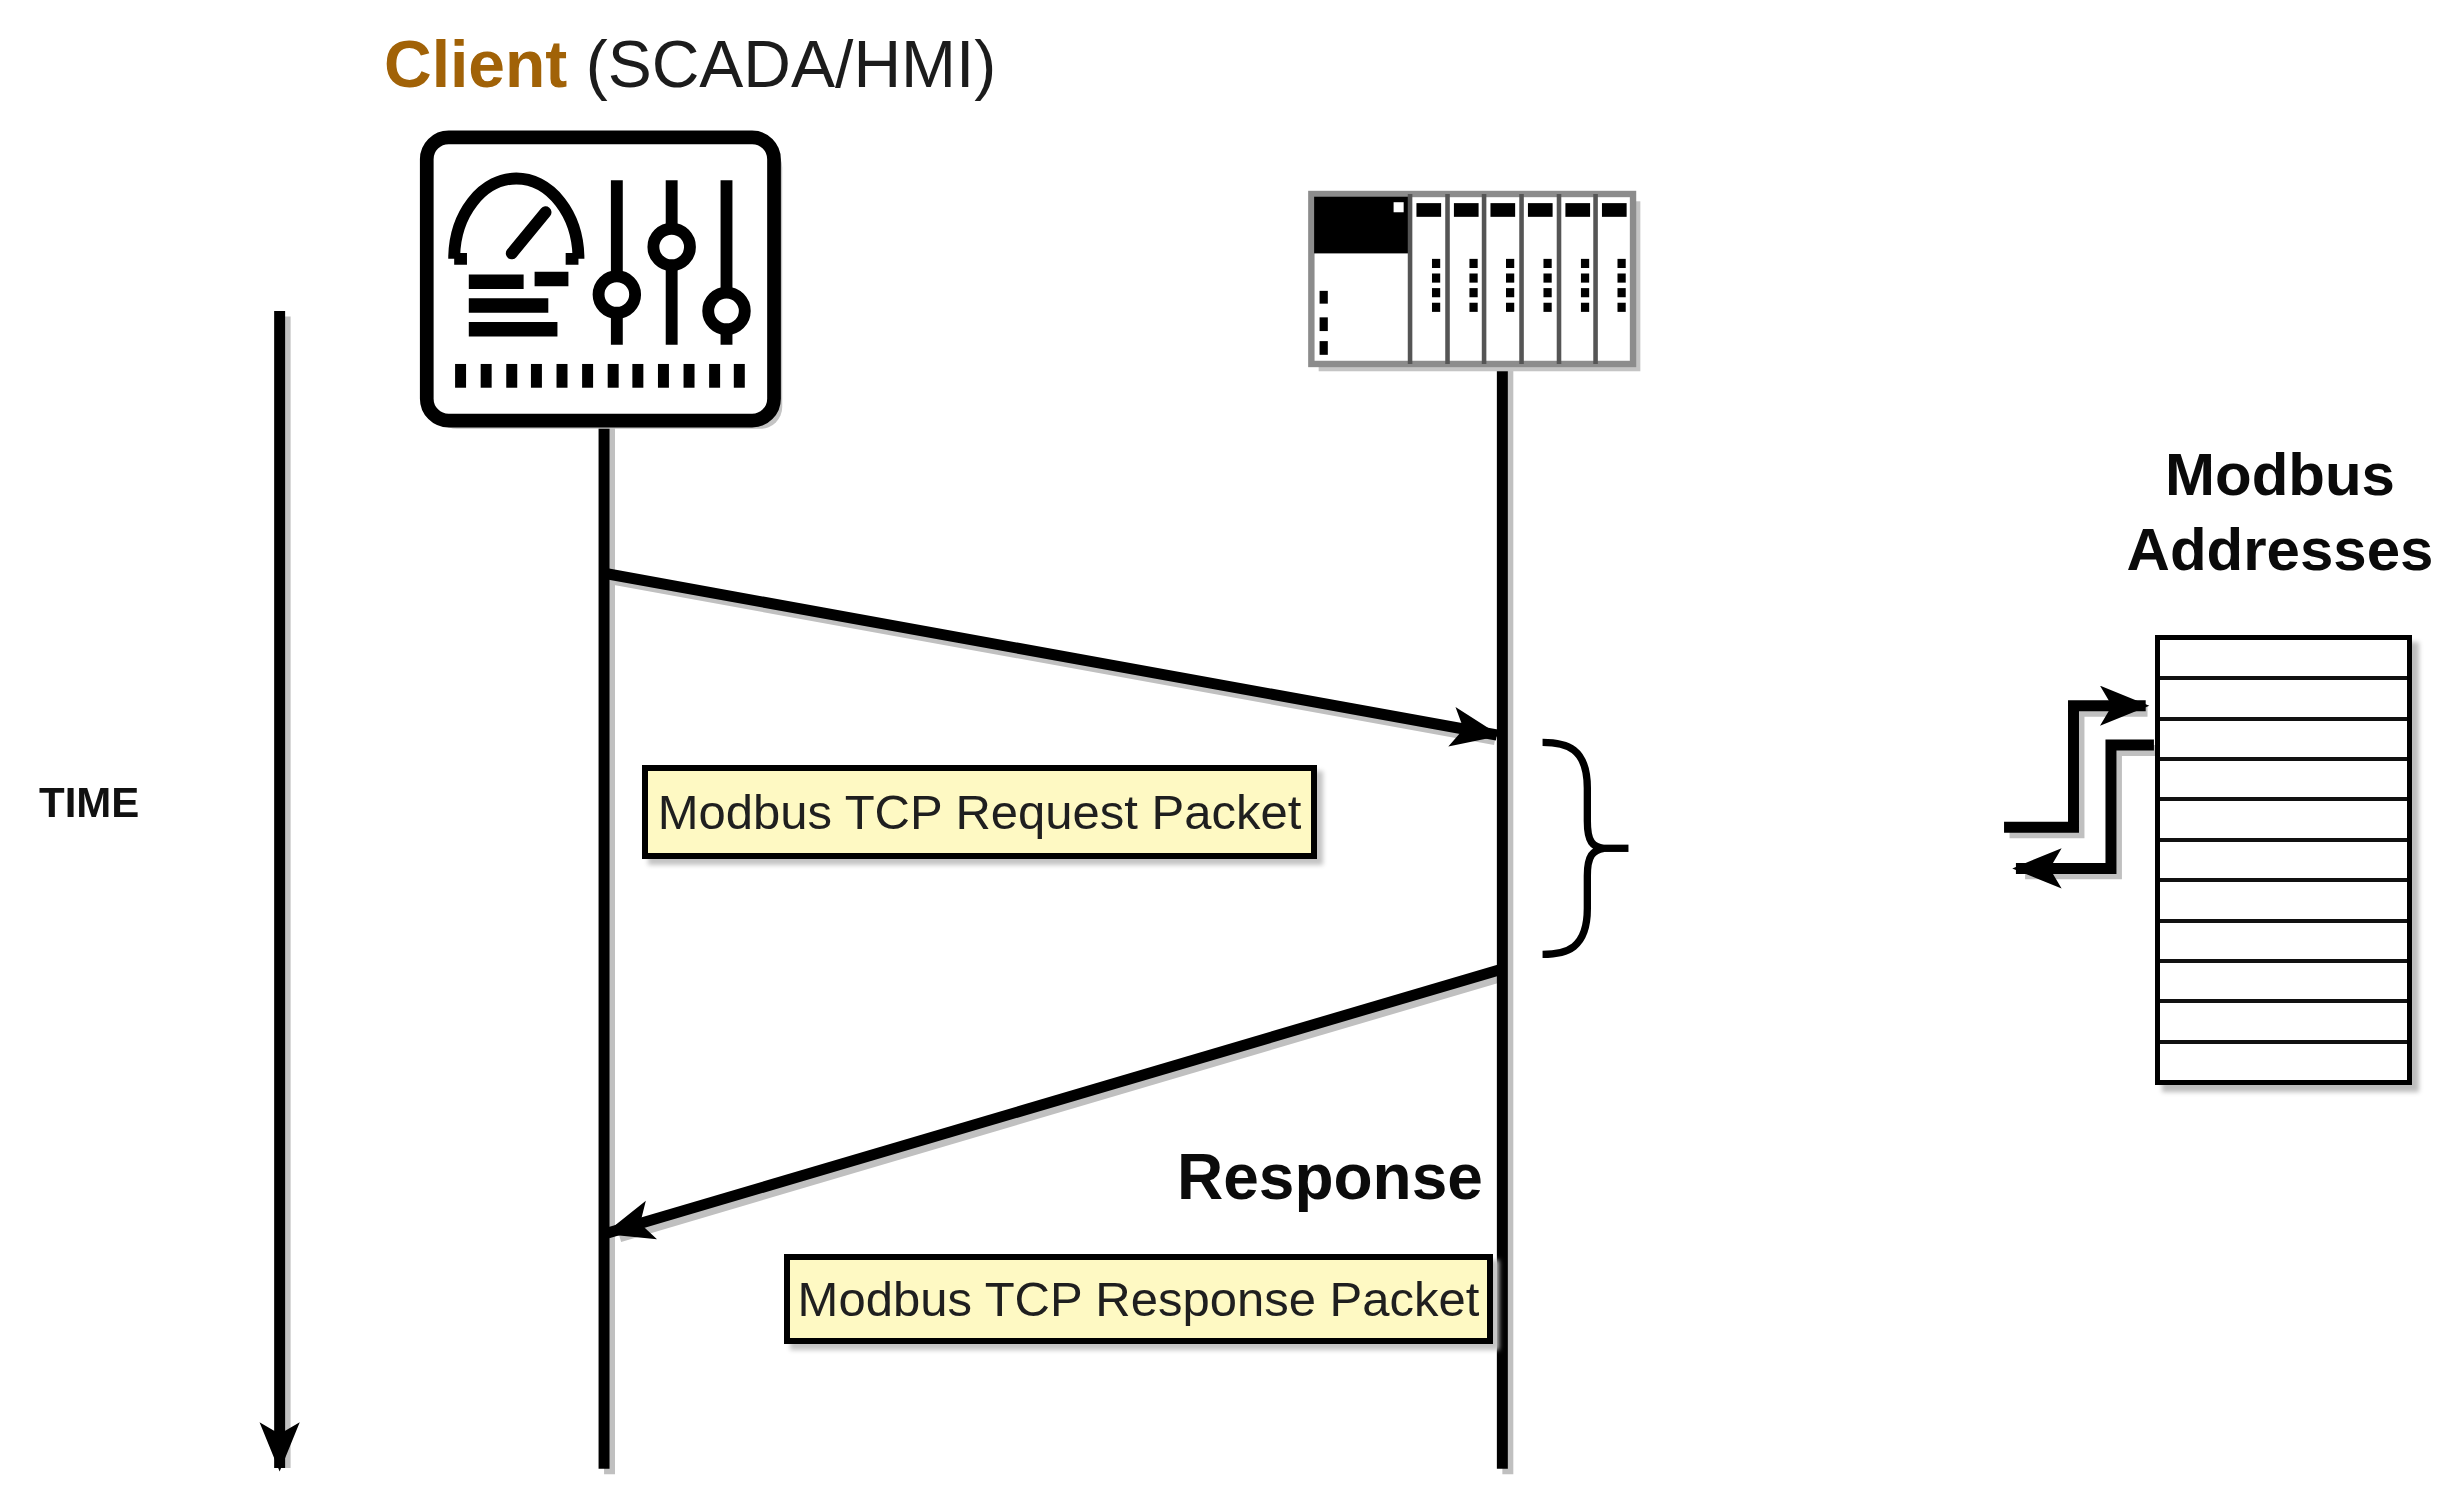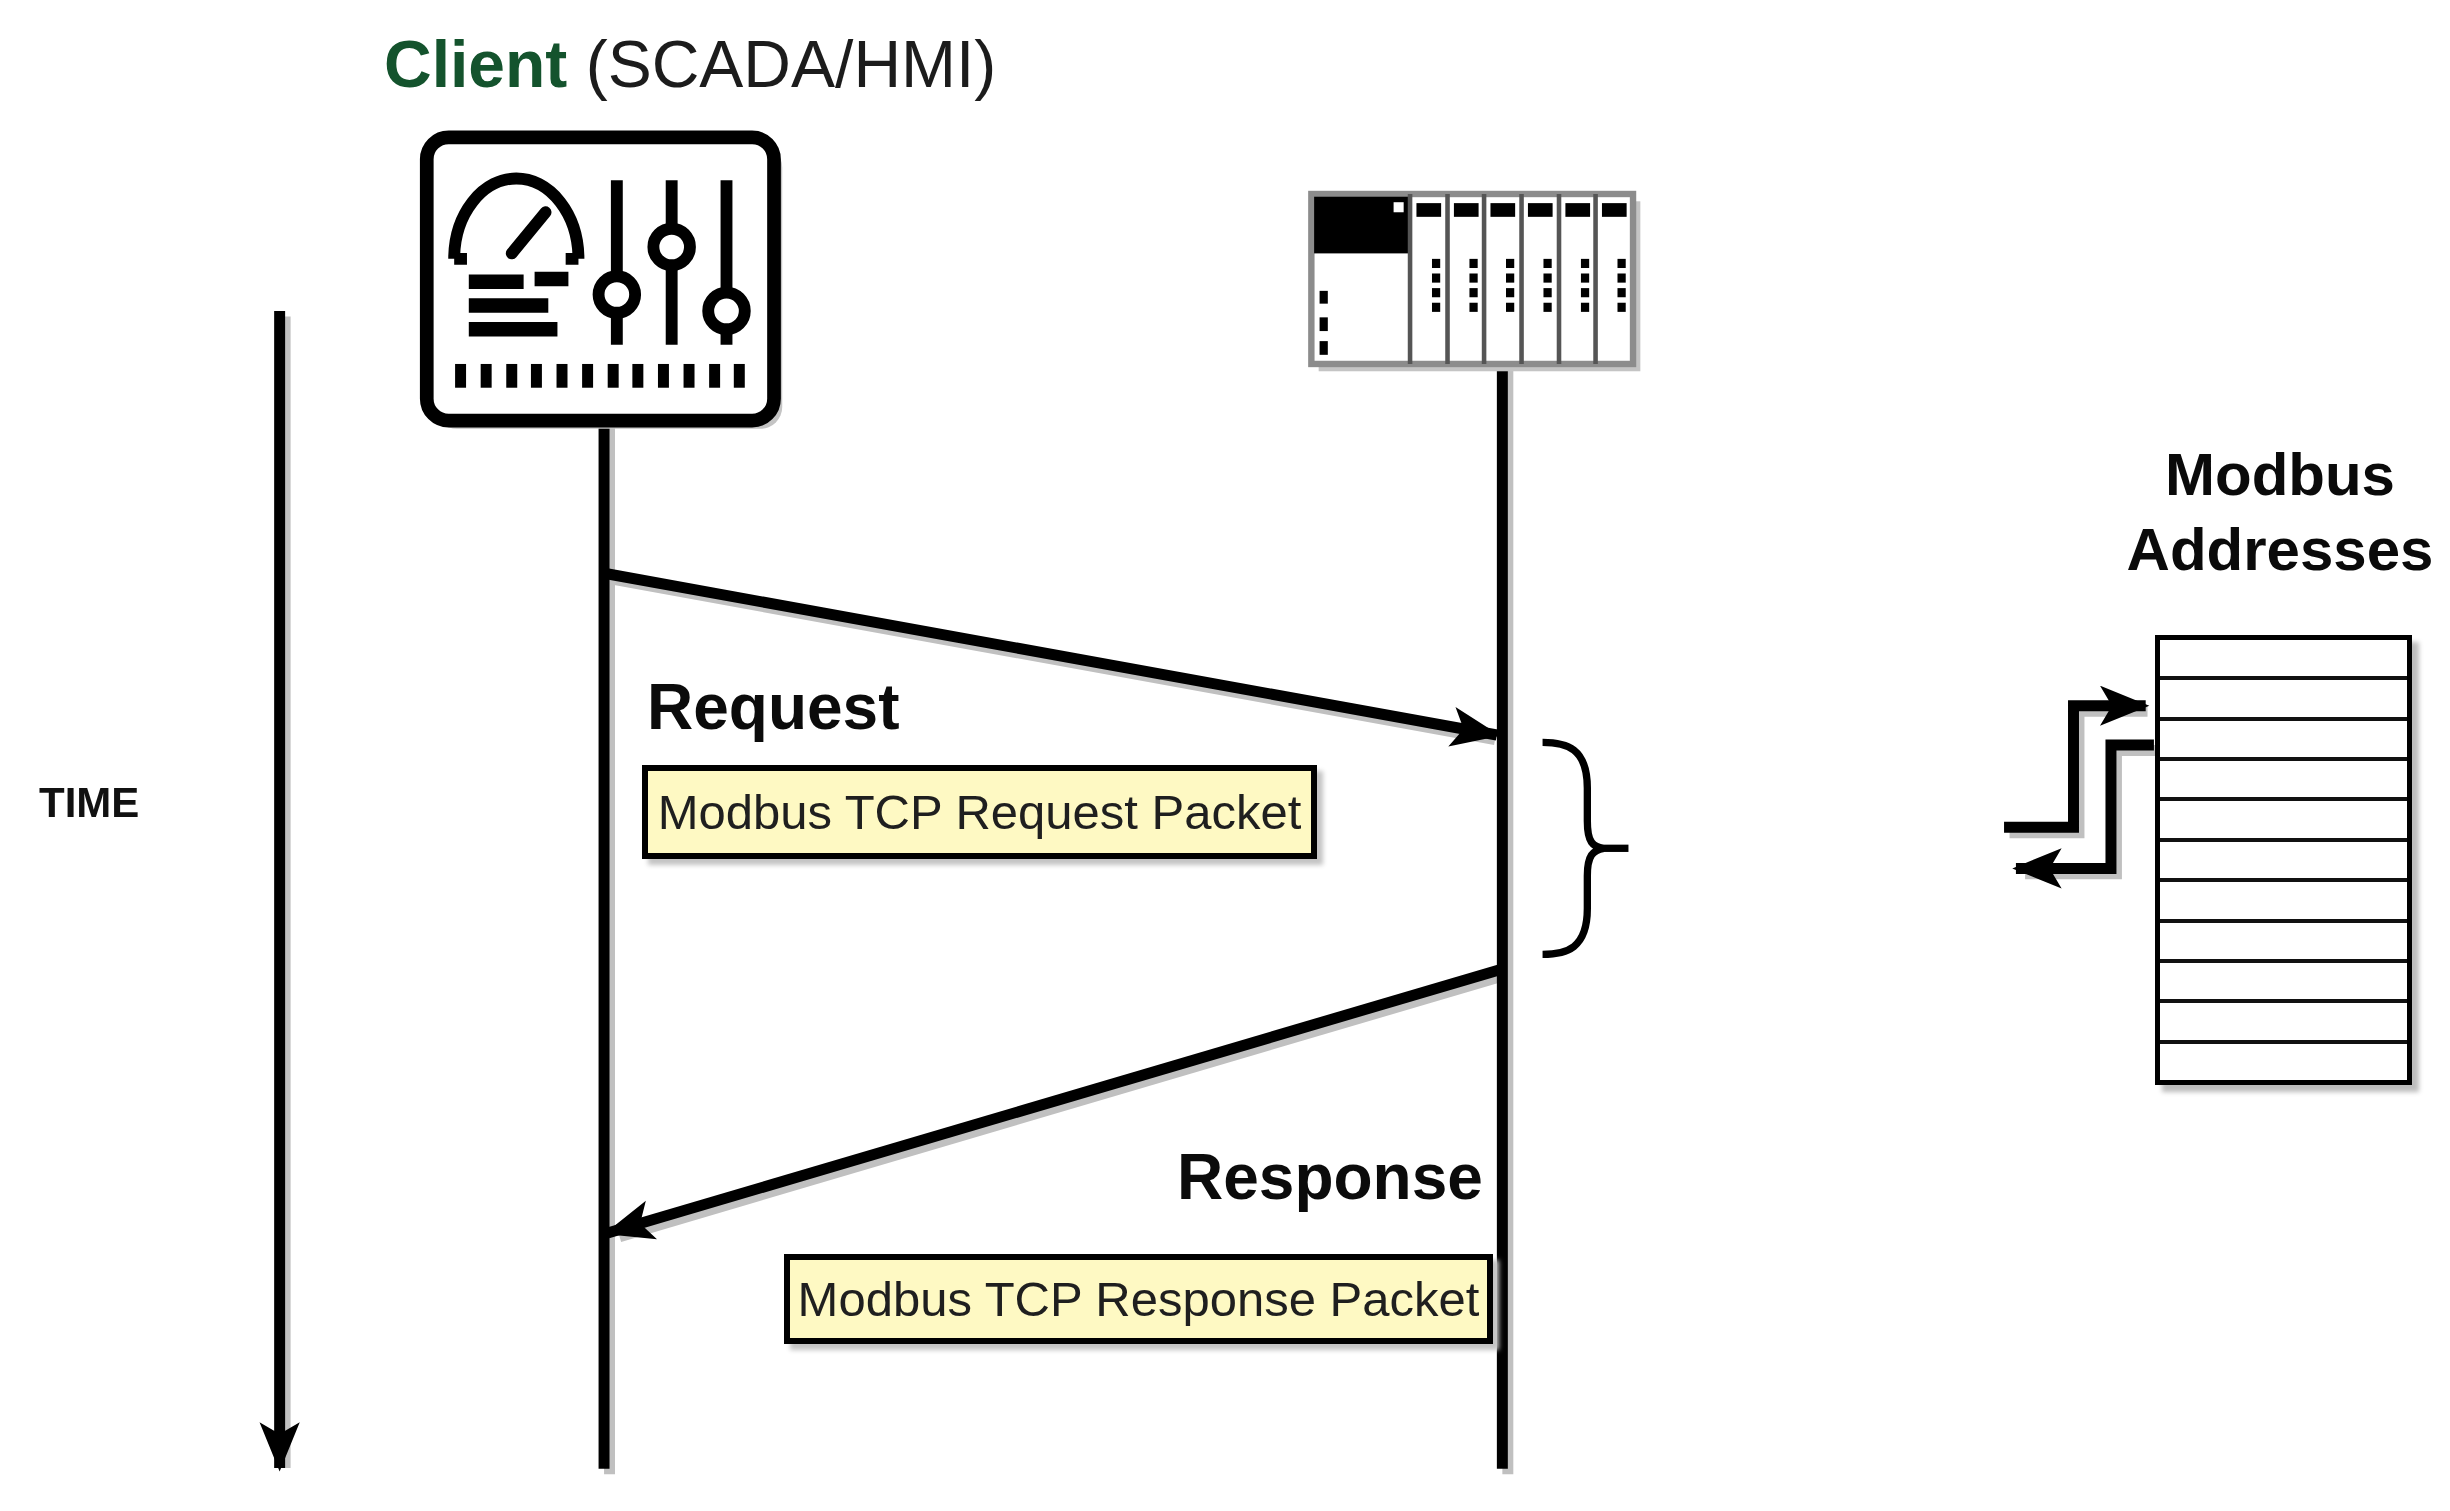--- a/index.html
+++ b/index.html
@@ -7,21 +7,21 @@
     position:relative;
     width:2450px;height:1512px;
     background:#ffffff;
     font-family:"Liberation Sans", sans-serif;
     color:#000;
     overflow:hidden;
   }
   #diagram-svg{position:absolute;left:0;top:0;width:2450px;height:1512px;}
   .label{position:absolute;white-space:nowrap;}
   .actor-label{font-size:66px;text-align:center;color:#111;}
-  .actor-label .strong{font-weight:bold;color:#14532d;}
+  .actor-label .strong{font-weight:bold;color:#a16207;}
   .actor-label .qual{font-weight:normal;color:#1c1c1c;margin-top:16px;}
   .time-label{left:39px;top:779px;font-size:42px;font-weight:bold;color:#111;}
   .msg-label{font-size:64px;font-weight:bold;color:#0b0b0b;}
   .request-label{left:647px;top:670px;}
   .response-label{left:1177px;top:1140px;}
   .packet-box{
     position:absolute;
     background:#fef9c3;
     border:6.4px solid #000;
     box-shadow:6.4px 6.4px 4.6px #c4c4c4;
@@ -189,21 +189,20 @@
       </g>
     </g>
   </svg>
 
   <div class="label actor-label" style="left:384px;top:25.6px;width:548px;">
     <span class="strong">Client</span><span class="qual"> (SCADA/HMI)</span>
   </div>
 
   <div class="label time-label">TIME</div>
 
-  <div class="label msg-label request-label">Request</div>
   <div class="label msg-label response-label">Response</div>
 
   <div class="packet-box request-box">
     <span>Modbus TCP Request Packet</span>
   </div>
   <div class="packet-box response-box">
     <span>Modbus TCP Response Packet</span>
   </div>
 
 

